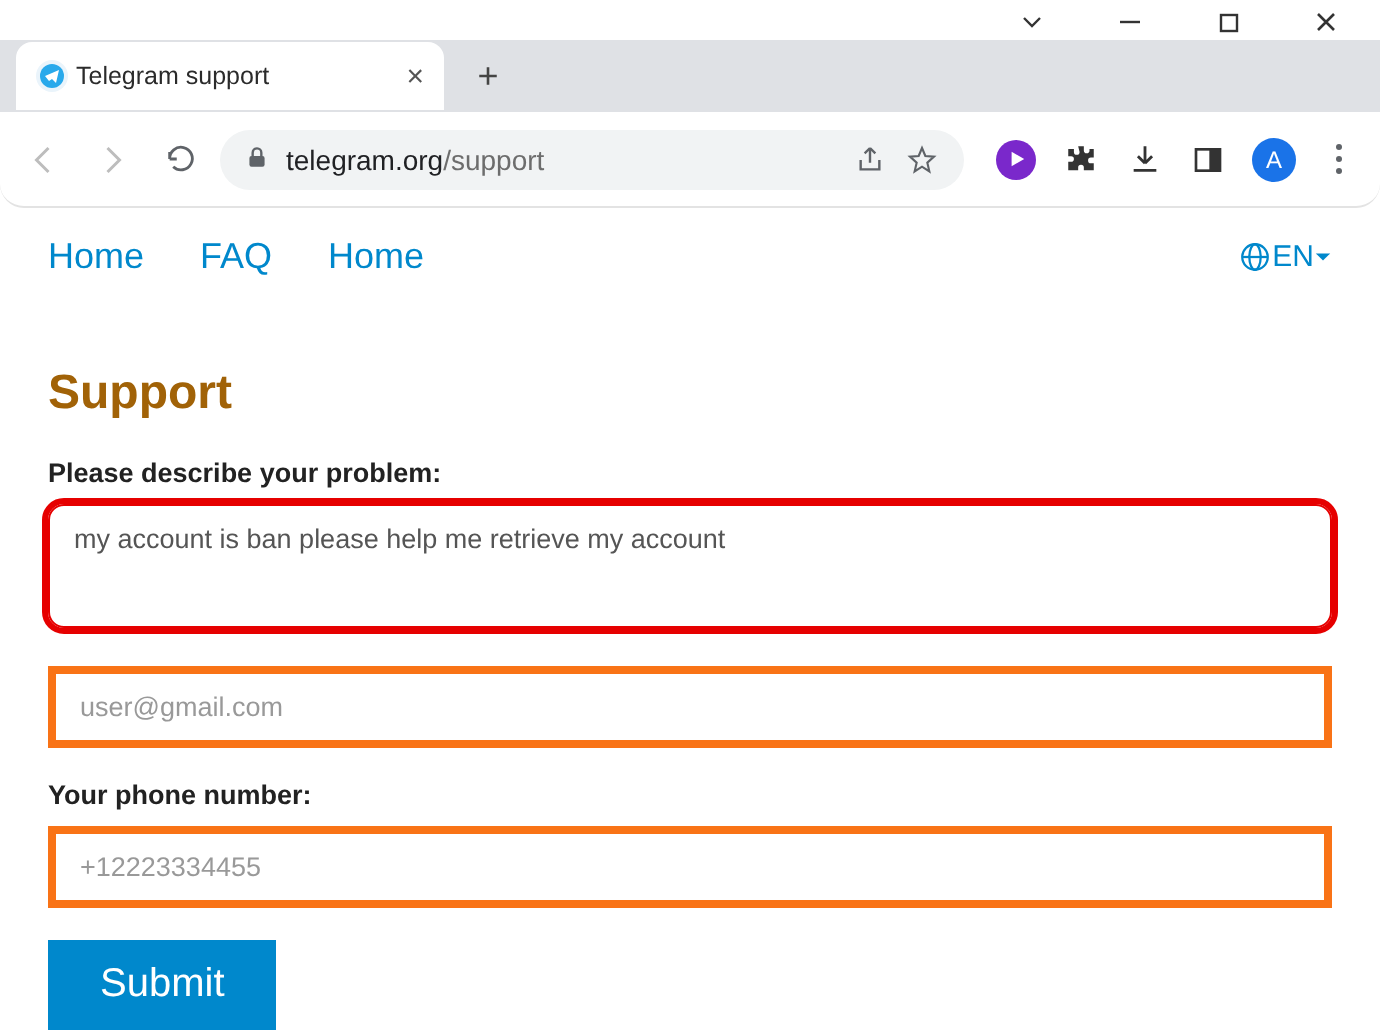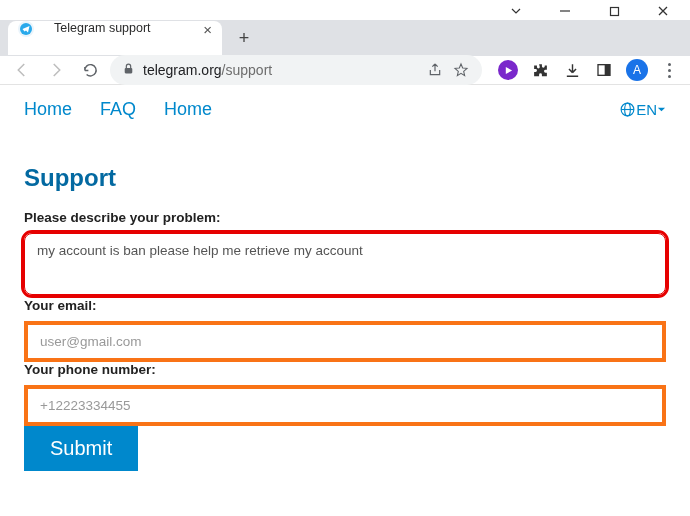--- a/index.html
+++ b/index.html
@@ -23,48 +23,49 @@
     .wc { width: 14px; height: 14px; display: flex; align-items: center; justify-content: center; color: #333; }
     .tabstrip {
       display: flex;
       align-items: center;
       background: #dfe1e5;
       height: 36px;
       padding-left: 8px;
     }
     .tab {
       display: flex;
-      align-items: flex-start;
+      align-items: center;
       background: #fff;
       height: 34px;
       border-radius: 8px 8px 0 0;
       padding: 0 10px;
       width: 214px;
-      gap: 20px;
+      gap: 4px;
     }
     .favicon {
       width: 16px; height: 16px; border-radius: 50%;
       background: #eaf4fb;
       display: flex; align-items: center; justify-content: center;
     }
     .favicon svg { width: 12px; height: 12px; }
     .tab-title { flex: 1; font-size: 12.5px; color: #2b2b2b; overflow: hidden; white-space: nowrap; }
     .tab-close { font-size: 15px; color: #555; }
     .newtab {
       width: 28px; height: 28px; display: flex; align-items: center; justify-content: center;
       color: #444; font-size: 18px; margin-left: 8px;
     }
     .toolbar {
       display: flex;
       align-items: center;
       background: #fff;
-      height: 29px;
+      height: 48px;
       padding: 0 8px;
       gap: 6px;
       border-bottom: 1px solid #e3e3e3;
+      border-radius: 12px;
     }
     .nav-btn { width: 28px; height: 28px; display: flex; align-items: center; justify-content: center; color: #5f6368; }
     .nav-btn.disabled { color: #bdbdbd; }
     .addressbar {
       flex: 1;
       display: flex;
       align-items: center;
       background: #f1f3f4;
       border-radius: 16px;
       height: 30px;
@@ -114,23 +115,23 @@
       display: flex; align-items: center; gap: 0;
       color: #0088cc; font-size: 15px; font-weight: 500;
     }
     .content {
       padding: 30px 24px 20px 24px;
     }
     h1 {
       margin: 0 0 18px 0;
       font-size: 24px;
       font-weight: 700;
-      color: #0369a1;
-    }
-    .form-group { }
+      color: #a16207;
+    }
+    .form-group { margin-bottom: 16px; }
     .form-label {
       display: block;
       font-size: 13.5px;
       font-weight: 700;
       color: #222;
       margin-bottom: 8px;
     }
     textarea, input.text-input {
       width: 100%;
       border: 4px solid #f97316;
@@ -291,21 +292,20 @@
 
   <div class="content">
     <h1>Support</h1>
 
     <div class="form-group">
       <label class="form-label">Please describe your problem:</label>
       <textarea class="highlighted" style="">my account is ban please help me retrieve my account</textarea>
     </div>
 
     <div class="form-group">
-      <label class="form-label">Your email:</label>
       <input type="text" class="text-input" placeholder="user@gmail.com" style="">
     </div>
 
     <div class="form-group">
       <label class="form-label">Your phone number:</label>
       <input type="text" class="text-input" placeholder="+12223334455" style="">
     </div>
 
     <button class="submit-btn">Submit</button>
   </div>

